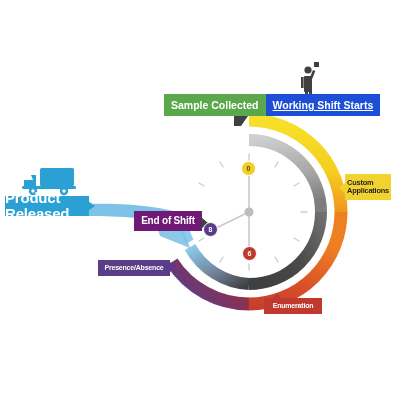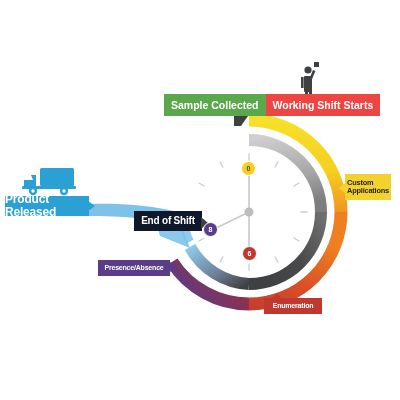--- a/index.html
+++ b/index.html
@@ -19,21 +19,21 @@
     white-space:pre-line;
     text-align:left;
     line-height:1.05;
     letter-spacing:-0.2px;
   }
 
   
   #banner{position:absolute;left:164px;top:94px;display:flex;height:22px;}
   #banner .seg{display:flex;align-items:center;padding:0 7px;font-size:10.5px;font-weight:bold;color:#fff;}
   #seg-sample{background:#5aa84b;}
-  #seg-shift{background:#ef4444;}
+  #seg-shift{background:#1d4ed8;text-decoration:underline;}
   #banner-tail{
     position:absolute;left:234px;top:116px;width:0;height:0;
     border-left:7px solid #3f4042;
     border-right:7px solid transparent;
     border-top:10px solid #3f4042;
     border-bottom:0;
   }
 
   #lbl-custom{
     left:345px;top:174px;width:46px;height:26px;
@@ -52,28 +52,28 @@
 
   #lbl-presence{
     left:98px;top:260px;width:72px;height:16px;
     background:#5b3c88;color:#ffffff;font-size:7px;
   }
   #lbl-presence .tail{position:absolute;right:-6px;top:2px;width:0;height:0;
     border-top:5px solid transparent;border-bottom:5px solid transparent;border-left:6px solid #5b3c88;}
 
   #lbl-endshift{
     left:134px;top:211px;width:68px;height:20px;
-    background:#0f172a;color:#ffffff;font-size:10px;
+    background:#701a75;color:#ffffff;font-size:10px;
   }
   #lbl-endshift .tail{position:absolute;right:-6px;bottom:2px;width:0;height:0;
     border-top:6px solid transparent;border-bottom:6px solid transparent;border-left:7px solid #3f4042;}
 
   #lbl-product{
     left:5px;top:196px;width:84px;height:20px;
-    background:#2aa0d5;color:#ffffff;font-size:12px;
+    background:#2aa0d5;color:#ffffff;font-size:15px;
   }
   #lbl-product .tail{position:absolute;right:-6px;top:5px;width:0;height:0;
     border-top:5px solid transparent;border-bottom:5px solid transparent;border-left:7px solid #2aa0d5;}
 
   .marker{
     position:absolute;border-radius:50%;
     display:flex;align-items:center;justify-content:center;
     color:#ffffff;font-size:7px;font-weight:bold;
     border:1.5px solid #ffffff;
     box-sizing:border-box;

